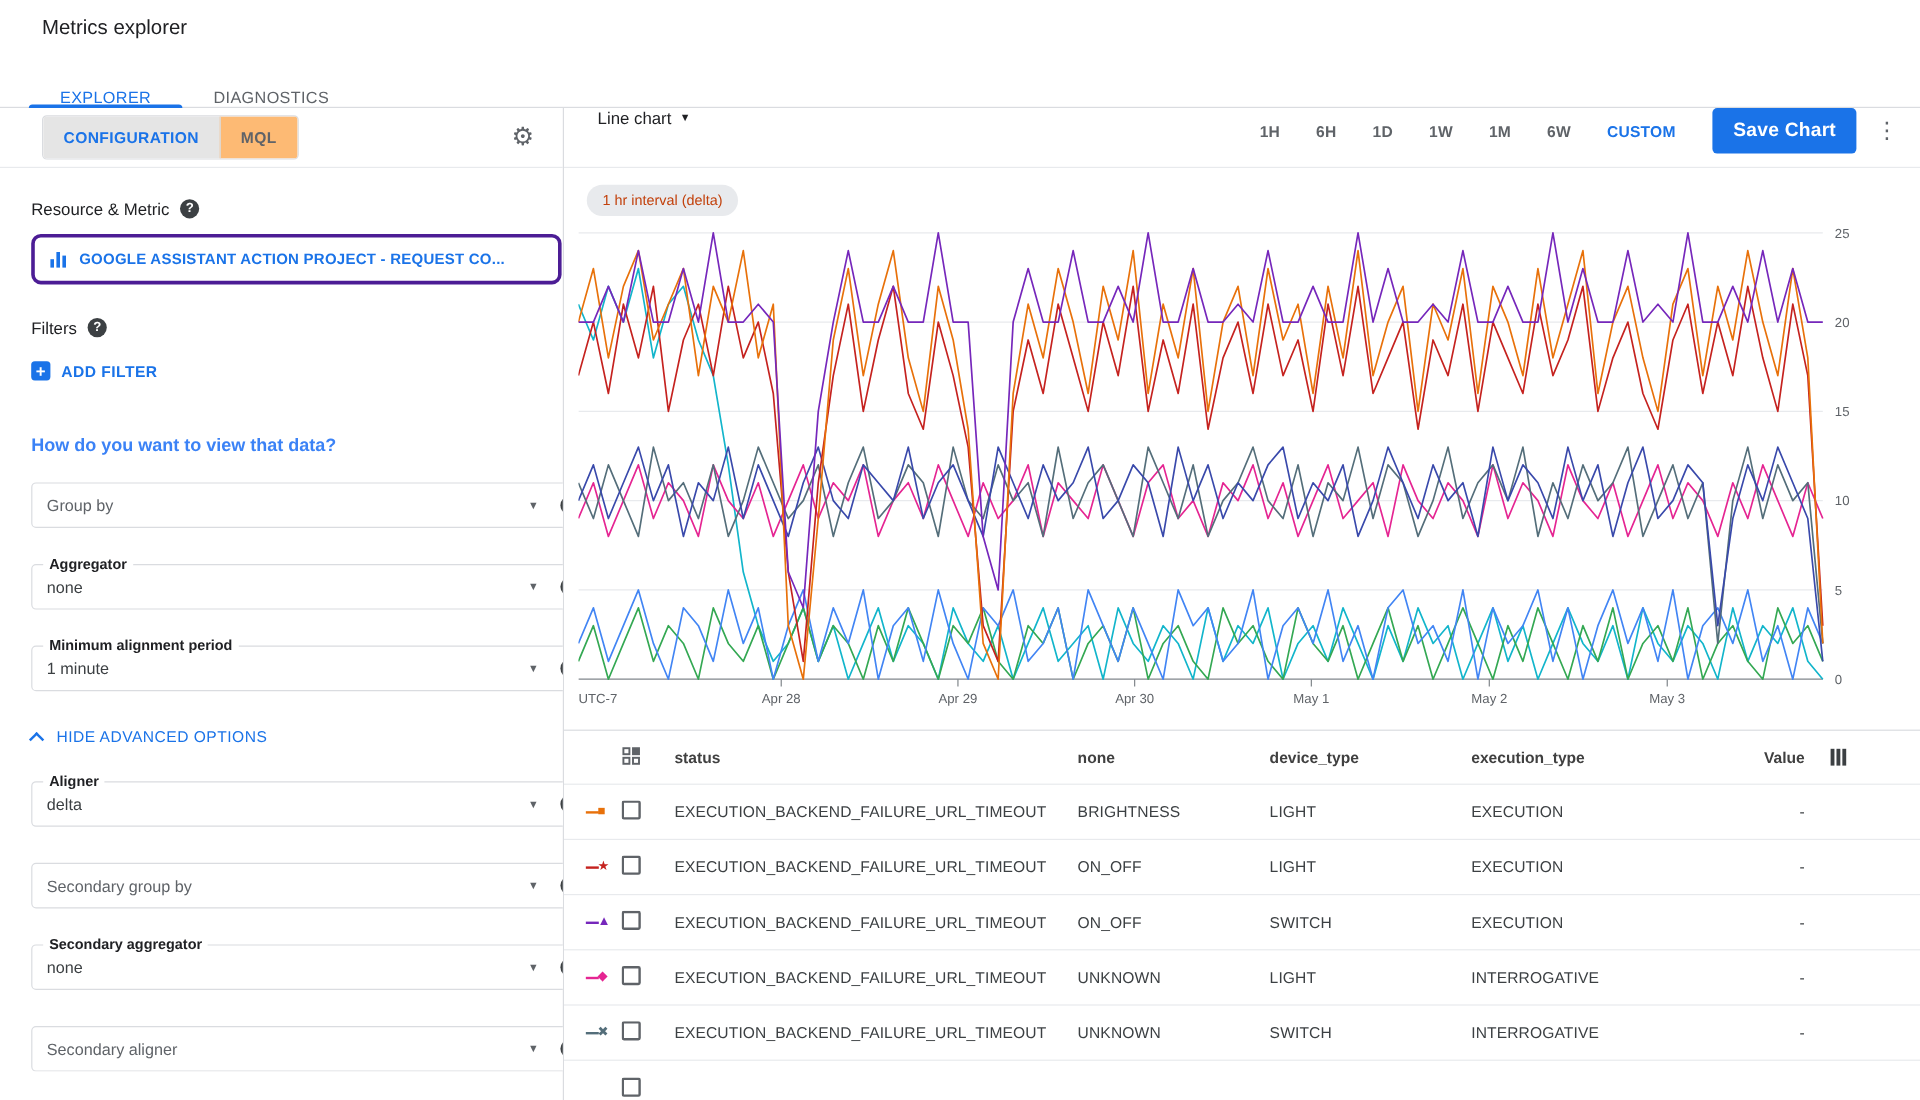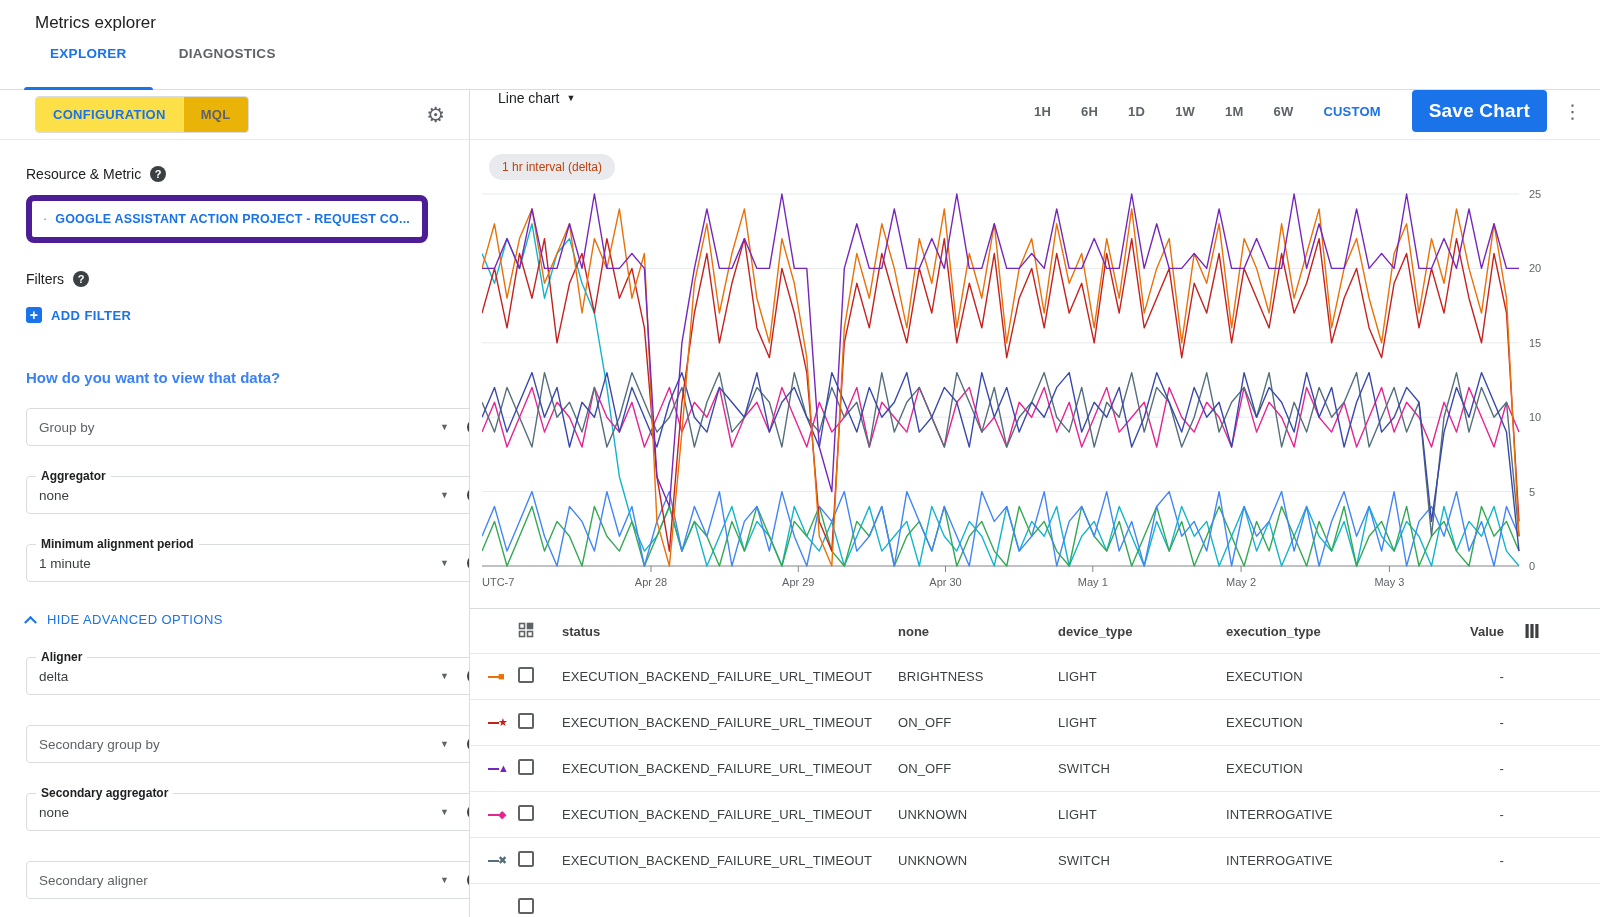--- a/index.html
+++ b/index.html
@@ -2,39 +2,39 @@
 <html><head>
 <meta charset="utf-8">
 <style>
   *{box-sizing:border-box;margin:0;padding:0}
   html,body{width:1600px;height:917px;overflow:hidden}
   body{font-family:"Liberation Sans",sans-serif;background:#fff;color:#202124;font-size:14px}
 
   
   .topbar{height:46px;display:flex;align-items:center;padding-left:35px;font-size:17px;color:#202124}
   .tabs{height:44px;display:flex;align-items:stretch;border-bottom:1px solid #dadce0;padding-left:24px}
-  .tab{display:flex;align-items:flex-start;padding:0 26px;font-size:13.5px;font-weight:700;letter-spacing:.3px;color:#5f6368;position:relative;cursor:pointer}
+  .tab{display:flex;align-items:flex-end;padding:0 26px;font-size:13.5px;font-weight:400;letter-spacing:.3px;color:#5f6368;position:relative;cursor:pointer}
   .tab.active{color:#1a73e8}
   .tab.active::after{content:"";position:absolute;left:0;right:0;bottom:-1px;height:3px;background:#1a73e8;border-radius:3px 3px 0 0}
 
   .content{display:flex;height:827px}
 
   
   .sidebar{width:470px;flex:none;border-right:1px solid #dadce0;display:flex;flex-direction:column}
   .sidebar-head{height:50px;flex:none;display:flex;align-items:center;padding:0 24px 0 35px;border-bottom:1px solid #e8eaed}
   .mode-group{display:inline-flex;border:1px solid #dadce0;border-radius:4px;overflow:hidden}
-  .mode-btn{padding:10px 17px;font-size:13px;font-weight:700;letter-spacing:.3px;color:#5f6368;background:#eab308;cursor:pointer}
-  .mode-btn.active{background:#fde047;color:#1a73e8}
+  .mode-btn{padding:10px 17px;font-size:13px;font-weight:700;letter-spacing:.3px;color:#5f6368;background:#fdba74;cursor:pointer}
+  .mode-btn.active{background:#e5e5e5;color:#1a73e8}
   .mode-btn + .mode-btn{border-left:1px solid #dadce0}
   .gear{margin-left:auto;font-size:21px;color:#5f6368;cursor:pointer;line-height:1}
   .sidebar-body{padding:26px 26px 0 26px;overflow:hidden}
   .section-label{display:flex;align-items:center;gap:9px;font-size:14px;font-weight:400;color:#202124}
   .help{width:16px;height:16px;border-radius:50%;background:#3c4043;color:#fff;font-size:11px;font-weight:700;display:inline-flex;align-items:center;justify-content:center;flex:none;cursor:pointer}
   .help::after{content:"?"}
-  .metric-btn{margin-top:13px;display:flex;align-items:center;gap:9px;border:6px solid #4c1d95;border-radius:8px;padding:10px 12px;color:#1a73e8;font-size:12.5px;font-weight:700;letter-spacing:.2px;width:402px;background:#fff;white-space:nowrap;overflow:hidden;cursor:pointer}
+  .metric-btn{margin-top:13px;display:flex;align-items:center;gap:9px;border:3px solid #4c1d95;border-radius:8px;padding:10px 12px;color:#1a73e8;font-size:12.5px;font-weight:700;letter-spacing:.2px;width:442px;background:#fff;white-space:nowrap;overflow:hidden;cursor:pointer}
   .filters-label{margin-top:28px}
   .add-filter{margin-top:20px;display:inline-flex;align-items:center;gap:9px;color:#1a73e8;font-size:13px;font-weight:700;letter-spacing:.4px;cursor:pointer}
   .plus-box{width:16px;height:16px;border-radius:3px;background:#1a73e8;color:#fff;display:inline-flex;align-items:center;justify-content:center;font-size:14px;font-weight:700;line-height:1}
   .question{margin-top:46px;font-size:15px;font-weight:700;color:#3b82f6}
   .field-row{margin-top:22px}
   .field-row.labeled{margin-top:30px}
   .field{position:relative;height:38px;border:1px solid #dadce0;border-radius:4px;display:flex;align-items:center;padding:0 10px 0 12px;width:468px;background:#fff;cursor:pointer}
   .flabel{position:absolute;top:-8px;left:9px;background:#fff;padding:0 5px;font-size:12px;font-weight:700;color:#202124;white-space:nowrap}
   .fvalue{font-size:13.5px;color:#3c4043}
   .fplaceholder{font-size:13.5px;color:#5f6368}
@@ -44,21 +44,21 @@
   .chev-up{width:9px;height:9px;border:solid #1a73e8;border-width:0 2.5px 2.5px 0;transform:rotate(-135deg) translate(-2px,-2px)}
 
   
   .main{flex:1;min-width:0;display:flex;flex-direction:column}
   .toolbar{height:50px;flex:none;display:flex;align-items:flex-start;padding:0 18px 0 28px;border-bottom:1px solid #e8eaed}
   .chart-type{display:flex;align-items:center;gap:7px;font-size:14px;color:#202124;cursor:pointer}
   .chart-type .caret{color:#202124;margin-left:0}
   .ranges{margin-left:auto;display:flex;align-items:center}
   .range-btn{padding:6px 15px;font-size:13px;font-weight:700;color:#5f6368;letter-spacing:.2px;cursor:pointer}
   .range-btn.custom{color:#1a73e8;margin-right:16px}
-  .save-btn{background:#1a73e8;color:#fff;font-size:19px;font-weight:700;padding:10px 17px;border-radius:4px;border:none;letter-spacing:.2px;cursor:pointer;font-family:inherit}
+  .save-btn{background:#1a73e8;color:#fff;font-size:16px;font-weight:700;padding:10px 17px;border-radius:4px;border:none;letter-spacing:.2px;cursor:pointer;font-family:inherit}
   .more{margin-left:16px;font-size:19px;color:#5f6368;cursor:pointer;line-height:1}
   .chip{display:inline-flex;align-self:flex-start;margin:14px 0 0 19px;background:#e8eaed;border-radius:14px;padding:6px 13px;font-size:12px;color:#c2410c}
   .chart-wrap{margin:4px 0 0 12px;flex:none}
 
   
   .table{margin-top:6px;border-top:1px solid #dadce0;flex:1;overflow:hidden}
   .thead,.trow{display:grid;grid-template-columns:30px 44px 336px 160px 168px 200px 1fr 56px;align-items:center;padding:0 40px 0 18px}
   .thead{height:44px;font-size:13px;font-weight:700;color:#404040}
   .trow{height:46px;border-top:1px solid #e8eaed;font-size:13px;color:#3c4043;letter-spacing:.1px}
   .cell{min-width:0;white-space:nowrap;overflow:hidden}

